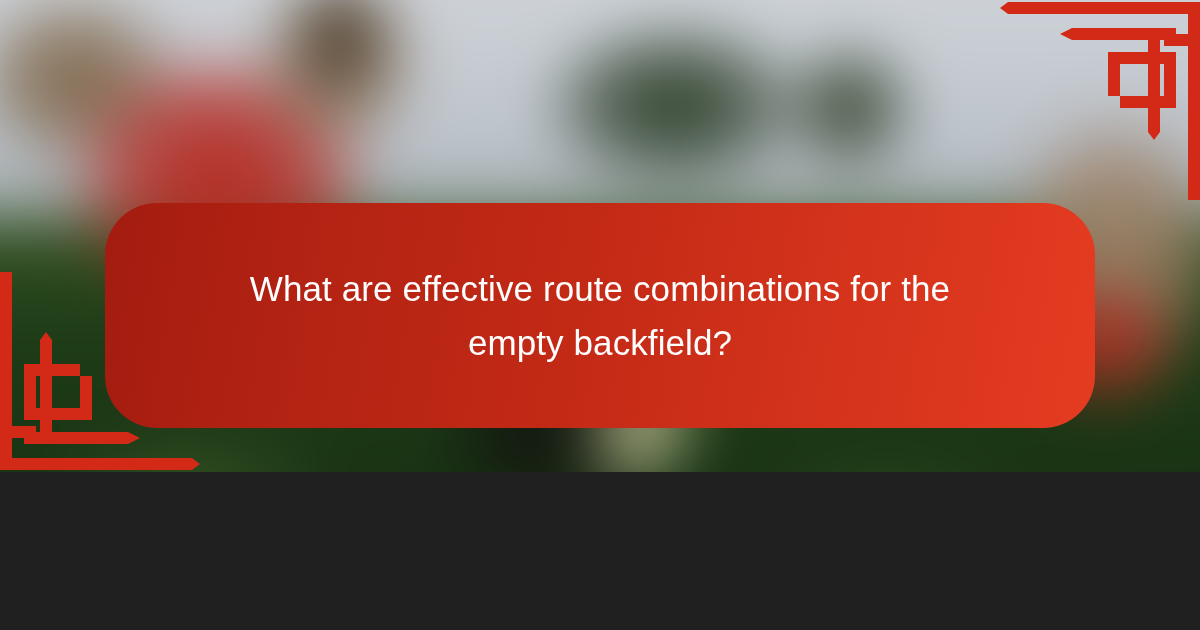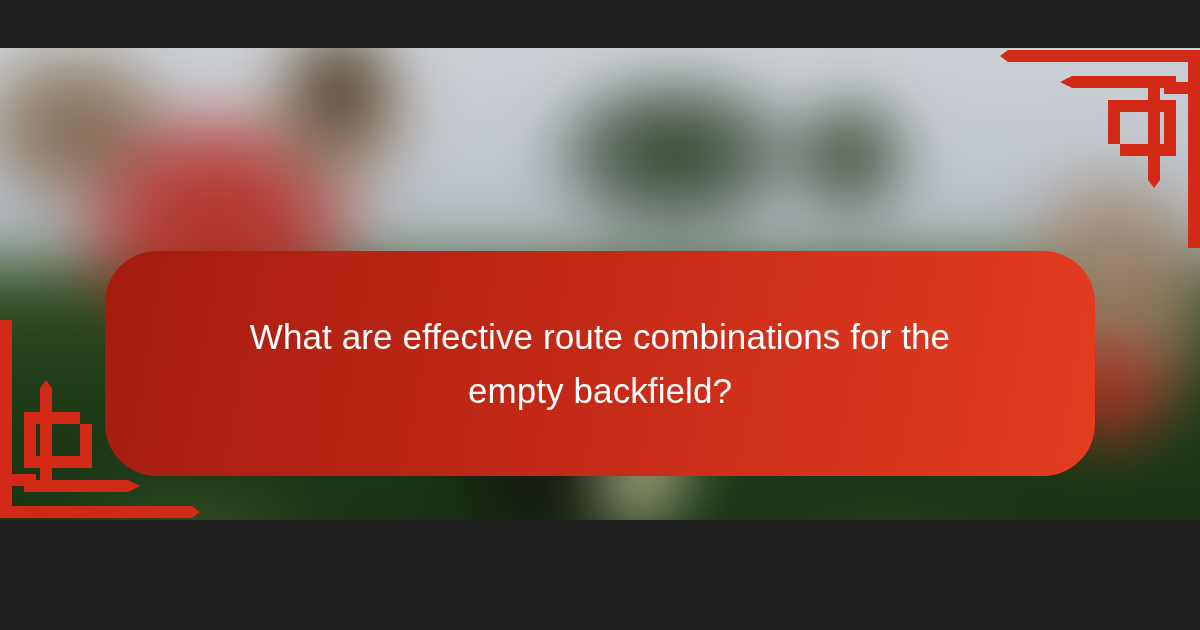--- a/index.html
+++ b/index.html
@@ -11,21 +11,20 @@
     overflow: hidden;
     background: #202020;
     font-family: "Liberation Sans", "DejaVu Sans", sans-serif;
   }
 
   #stage {
     position: relative;
     width: 1200px;
     height: 472px;
     overflow: hidden;
-    margin-top: 48px;
   }
 
   
   .bg-photo {
     position: absolute;
     inset: -60px;
     filter: blur(26px) saturate(1.05);
     transform: scale(1.06);
   }
 

